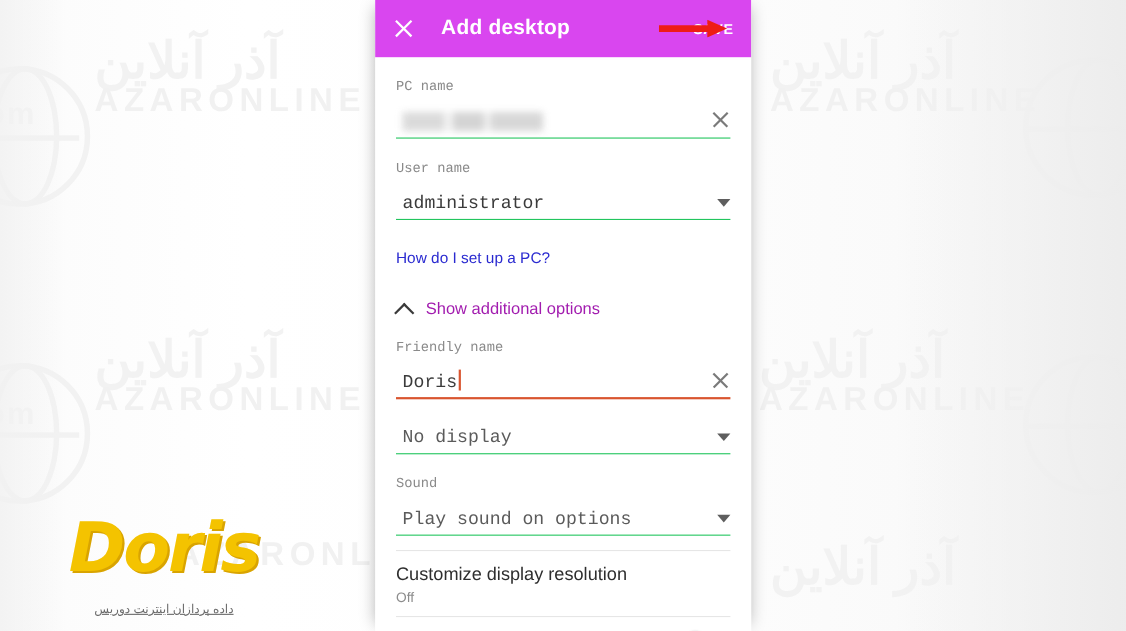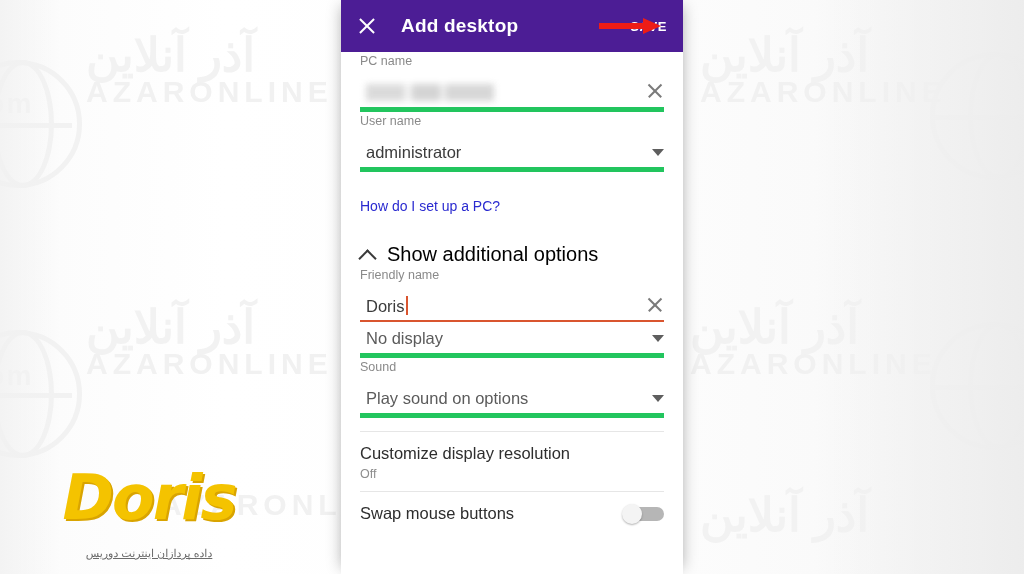--- a/index.html
+++ b/index.html
@@ -122,21 +122,21 @@
     width: 342px;
     height: 574px;
     background: #ffffff;
     box-shadow: -6px 0 14px -6px rgba(0,0,0,.28), 6px 0 14px -6px rgba(0,0,0,.28);
     overflow: hidden;
   }
 
   
   .appbar {
     height: 52px;
-    background: #4c1d95;
+    background: #d946ef;
     display: flex;
     align-items: center;
     padding: 0 14px;
     position: relative;
   }
   .close-x {
     width: 24px; height: 24px;
     position: relative;
     flex: 0 0 auto;
     cursor: pointer;
@@ -176,31 +176,31 @@
     width: 62px;
     height: 16px;
     pointer-events: none;
   }
 
   
   .form {
     padding: 0 19px;
     position: relative;
   }
-  .field { margin-top: 2px; }
+  .field { margin-top: 20px; font-family: Liberation Mono, monospace; }
   .field-label {
     font-size: 12.5px;
     color: #8a8a8a;
     margin-bottom: 10px;
   }
   .field-row {
     position: relative;
     display: flex;
     align-items: flex-end;
-    border-bottom: 5px solid #22c55e;
+    border-bottom: 1px solid #22c55e;
     padding-bottom: 5px;
     min-height: 24px;
   }
   .field-row.focused { border-bottom: 2px solid #d9552f; padding-bottom: 4px; }
 
   .field-value {
     font-size: 16.5px;
     color: #3b3b3b;
     flex: 1 1 auto;
     padding-left: 6px;
@@ -287,22 +287,22 @@
   .chev-up::before {
     content:"";
     position:absolute;
     left: 1px; top: 5px;
     width: 11px; height: 11px;
     border-left: 2px solid #3a3a3a;
     border-top: 2px solid #3a3a3a;
     transform: rotate(45deg);
   }
   .expander-label {
-    font-size: 20px;
-    color: #000000;
+    font-size: 15px;
+    color: #a21caf;
   }
 
   
   .divider {
     border-top: 1px solid #e6e6e6;
     margin: 13px 0 0 0;
   }
 
   
   .list-row {

